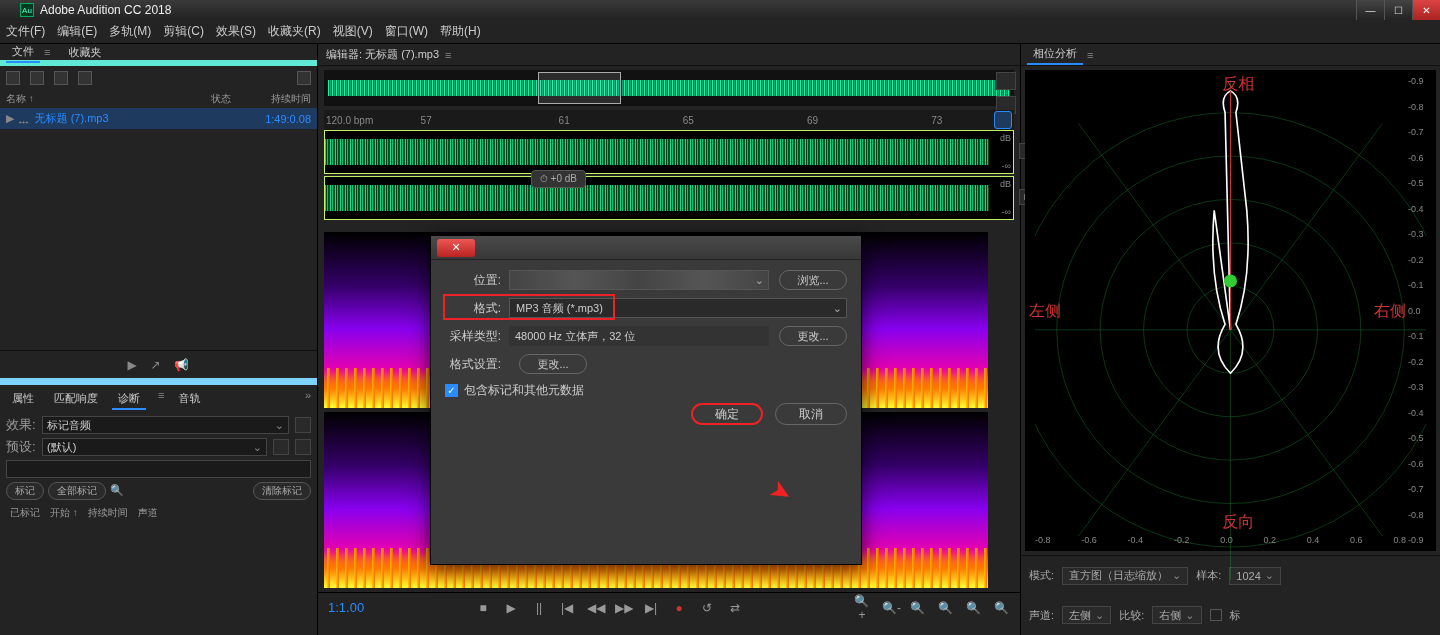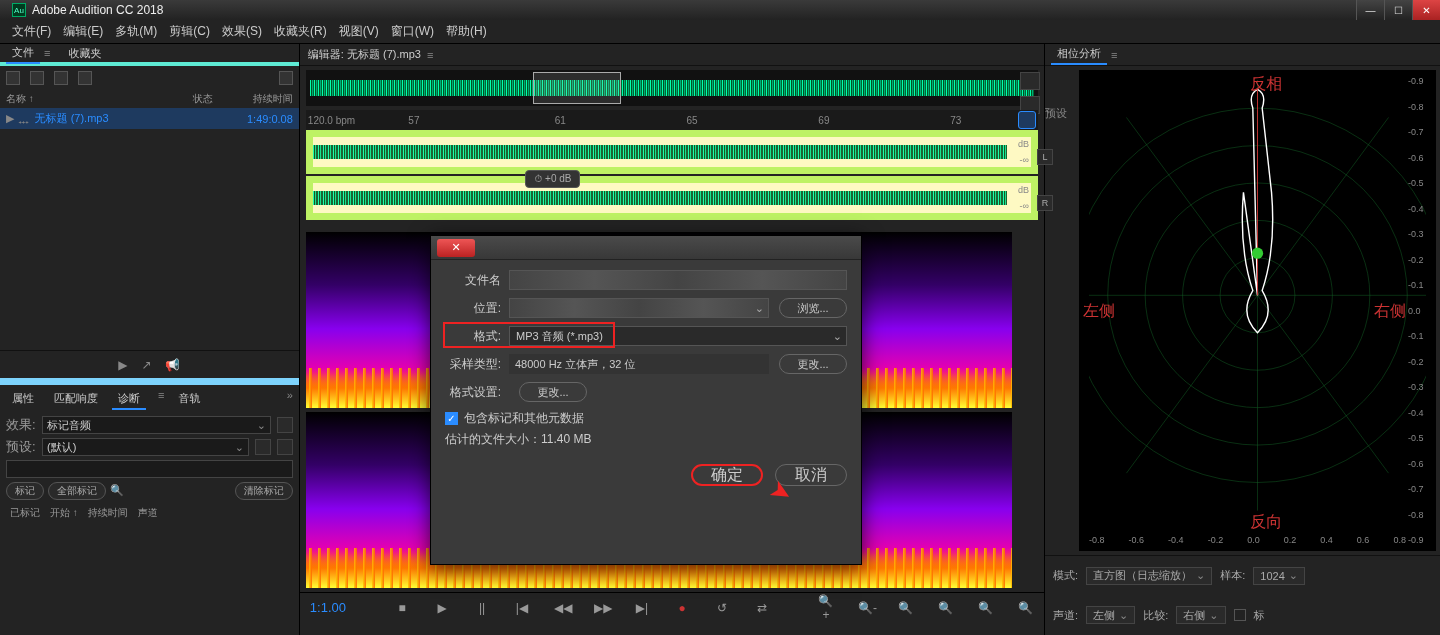--- a/index.html
+++ b/index.html
@@ -1,37 +1,37 @@
 <!DOCTYPE html>
 <html><head>
 <meta charset="utf-8">
 <style>
 * { box-sizing: border-box; margin: 0; padding: 0; font-family: "Microsoft YaHei", Arial, sans-serif; }
 body { width: 1440px; height: 635px; background: #1a1a1a; color: #aaa; font-size: 11px; overflow: hidden; position: relative; }
 
 
-.titlebar { height: 20px; background: linear-gradient(#3a3a3a,#222); display: flex; align-items: center; padding-left: 12px; }
+.titlebar { height: 20px; background: linear-gradient(#3a3a3a,#222); display: flex; align-items: center; padding-left: 20px; }
 .titlebar .logo { width: 14px; height: 14px; background: #013b1f; border: 1px solid #0a6; display: inline-flex; align-items: center; justify-content: center; font-size: 8px; color: #5fc; margin-right: 6px; }
 .titlebar .title { flex: 1; color: #eee; font-size: 12px; }
 .win-btns { display: flex; }
 .win-btn { width: 28px; height: 20px; display: flex; align-items: center; justify-content: center; background: linear-gradient(#444,#222); border-left: 1px solid #555; color: #ddd; font-size: 10px; }
 .win-btn.close { background: linear-gradient(#d44,#a22); color: #fff; }
 
 
-.menubar { height: 24px; background: #232323; border-bottom: 1px solid #000; display: flex; align-items: center; padding-left: 6px; }
+.menubar { height: 24px; background: #232323; border-bottom: 1px solid #000; display: flex; align-items: center; }
 .menubar .mi { padding: 2px 6px; color: #ccc; font-size: 12px; }
 
 
 .cols { display: flex; height: 591px; }
 .col-left { width: 318px; background: #232323; display: flex; flex-direction: column; border-right: 1px solid #000; }
 .col-mid { flex: 1; background: #232323; display: flex; flex-direction: column; position: relative; }
 .col-right { width: 420px; background: #232323; border-left: 1px solid #000; display: flex; flex-direction: column; }
 
 
-.phead { height: 22px; display: flex; align-items: center; padding: 0 6px; border-bottom: 4px solid #5eead4; }
+.phead { height: 22px; display: flex; align-items: center; padding: 0 6px; border-bottom: 6px solid #5eead4; }
 .ptab { color: #ccc; font-size: 11px; padding: 2px 6px; }
 .ptab.act { border-bottom: 2px solid #2a8cff; }
 .pmenu { margin-left: 4px; color: #888; }
 
 
 .files-tools { height: 24px; display: flex; align-items: center; gap: 10px; padding: 0 6px; }
 .ficon { width: 14px; height: 14px; border: 1px solid #555; background: #333; }
 .files-hdr { display: flex; padding: 2px 6px; font-size: 10px; color: #999; }
 .fh-name { flex: 1; }
 .fh-stat { width: 40px; }
@@ -68,36 +68,36 @@
 .mini { height:36px; background:#111; margin:4px 6px; position:relative; display:flex; align-items:center; }
 .mini .sel-range { position:absolute; left:31%; width:12%; top:2px; bottom:2px; border:1px solid #aaa; background:rgba(200,200,200,.15); }
 .wave-strip { flex:1; height:16px; background:repeating-linear-gradient(90deg,#0fa 0,#0fa 1px,#052 1px,#052 2px,#0a7 2px,#0a7 3px,#063 3px,#063 4px); margin:0 4px; }
 .mid-tools { position:absolute; right:4px; top:28px; display:flex; flex-direction:column; gap:6px; }
 .mtool { width:20px; height:18px; border:1px solid #444; background:#2a2a2a; }
 .ruler { height:20px; background:#1a1a1a; margin:0 6px; display:flex; align-items:center; color:#888; font-size:10px; position:relative; }
 .tick { position:absolute; }
 .bpm { position:absolute; left:2px; }
 .phicon { position:absolute; right:2px; width:18px; height:18px; background:#1e3a5f; border:1px solid #2a8cff; border-radius:3px; }
 .tracks { margin:0 6px; height:100px; position:relative; }
-.trk { height:44px; background:#fef9c3; margin-bottom:2px; position:relative; border:7px solid #bef264; }
+.trk { height:44px; background:#000000; margin-bottom:2px; position:relative; border:1px solid #bef264; }
 .trk-wave { position:absolute; left:0; right:24px; top:8px; bottom:8px; background:repeating-linear-gradient(90deg,#0fa 0,#0fa 1px,#041 1px,#041 2px,#0d8 2px,#0d8 3px,#052 3px,#052 5px); opacity:.9; }
 .trk-db { position:absolute; right:2px; top:2px; font-size:9px; color:#888; }
 .trk-lr { position:absolute; right:-22px; top:12px; width:16px; height:16px; border:1px solid #444; background:#2a2a2a; font-size:9px; color:#aaa; display:flex; align-items:center; justify-content:center; }
 .vol-pill { position:absolute; left:30%; top:40px; height:18px; padding:0 8px; background:#333; border:1px solid #555; border-radius:4px; display:flex; align-items:center; gap:4px; font-size:10px; color:#aaa; z-index:2; }
 .spec-area { margin:2px 6px 0 6px; height:360px; position:relative; overflow:hidden; }
 .spec-half { height:176px; position:relative; margin-bottom:4px; }
 .spec { position:absolute; inset:0; background:
   linear-gradient(to top, #ff5 0%, #f80 8%, #e0a 20%, #80e 45%, #306 70%, #000 100%); }
 .flames { position:absolute; bottom:0; left:0; right:0; height:40px; background:
   repeating-linear-gradient(90deg, transparent 0, transparent 3px, rgba(255,200,0,.8) 3px, rgba(255,100,0,.9) 6px, transparent 6px, transparent 9px),
   linear-gradient(to top, #ff3, #f70, transparent); }
 .spec-wrap { position:relative; margin-right:26px; height:100%; }
 
 
-.transport { height:30px; display:flex; align-items:center; gap:24px; padding:0 10px; border-top:1px solid #000; }
+.transport { height:30px; display:flex; align-items:center; gap:12px; padding:0 10px; border-top:1px solid #000; }
 .tc { color:#2a8cff; font-size:13px; }
 .tsp { flex:1; }
 .ticon { color:#999; font-size:12px; width:16px; text-align:center; }
 .ticon.rec { color:#c33; }
 
 
 .dialog { position:absolute; left:430px; top:235px; width:432px; height:330px; background:#3a3a3a; border:1px solid #000; box-shadow:0 4px 20px rgba(0,0,0,.7); z-index:50; }
 .dlg-title { height:24px; background:linear-gradient(#4a4a4a,#383838); display:flex; align-items:center; padding:0 6px; border-bottom:1px solid #222; }
 .dlg-title span { flex:1; color:#ddd; font-size:12px; }
 .dlg-close { width:38px; height:18px; background:linear-gradient(#e55,#b22); border-radius:3px; color:#fff; display:flex; align-items:center; justify-content:center; font-size:11px; }
@@ -106,21 +106,21 @@
 .dlbl { width:56px; text-align:right; color:#ccc; font-size:12px; margin-right:8px; }
 .dfield { flex:1; height:20px; background:#2a2a2a; border:1px solid #555; color:#ccc; padding:0 6px; font-size:11px; display:flex; align-items:center; position:relative; }
 .dfield .car { position:absolute; right:4px; color:#aaa; }
 .dfield.redacted { background:linear-gradient(90deg,#444,#555,#444,#555,#444); }
 .dbtn { width:68px; height:20px; margin-left:10px; background:#3a3a3a; border:1px solid #666; border-radius:10px; color:#ccc; font-size:11px; display:flex; align-items:center; justify-content:center; }
 .red-box { border:2px solid #e22 !important; }
 .dchk { display:flex; align-items:center; gap:6px; color:#ccc; font-size:12px; margin:8px 0 4px 0; }
 .chkbox { width:13px; height:13px; background:#2a8cff; display:flex; align-items:center; justify-content:center; color:#fff; font-size:10px; }
 .est { color:#ccc; font-size:12px; margin-bottom:16px; }
 .dactions { display:flex; justify-content:flex-end; gap:12px; }
-.dmain { width:72px; height:22px; border:1px solid #666; border-radius:11px; background:#3a3a3a; color:#ccc; font-size:16px; display:flex; align-items:center; justify-content:center; }
+.dmain { width:72px; height:22px; border:1px solid #666; border-radius:11px; background:#3a3a3a; color:#ccc; font-size:12px; display:flex; align-items:center; justify-content:center; }
 .dmain.red-box { border:2px solid #e22; }
 .arrow-annot { position:absolute; left:770px; top:476px; z-index:51; color:#e22; font-size:26px; transform:rotate(30deg); pointer-events:none; }
 .fmt-hl { position:absolute; border:2px solid #e22; pointer-events:none; }
 .multi { height:60px; align-items:flex-start; padding-top:4px; }
 
 
 .phase-head { height:22px; display:flex; align-items:center; padding:0 6px; border-bottom:1px solid #111; }
 .phase-body { flex:1; position:relative; margin:4px; background:#000; }
 .polar { position:absolute; inset:10px; }
 .rscale { position:absolute; right:2px; top:6px; bottom:6px; width:26px; display:flex; flex-direction:column; justify-content:space-between; font-size:9px; color:#888; }
@@ -312,23 +312,20 @@
       <span class="ticon">🔍</span>
     </div>
   </div>
 
   <div class="col-right">
     <div class="phase-head">
       <span class="ptab act">相位分析</span>
       <span class="pmenu">≡</span>
     </div>
     <div style="position:relative; flex:1; display:flex;">
-      <div style="width:30px; padding-top:40px;">
-        <span style="color:#888; font-size:11px; display:block; transform:rotate(0);">预设</span>
-      </div>
       <div class="phase-body">
         <svg class="polar" viewBox="0 0 360 460">
           <g stroke="#2a4" stroke-width="0.5" fill="none" opacity="0.6">
             <circle cx="180" cy="230" r="40"></circle>
               <circle cx="180" cy="230" r="80"></circle>
               <circle cx="180" cy="230" r="120"></circle>
               <circle cx="180" cy="230" r="160"></circle>
               <circle cx="180" cy="230" r="200"></circle>
             <line x1="180" y1="0" x2="180" y2="460"></line>
               <line x1="0" y1="230" x2="360" y2="230"></line>
@@ -407,24 +404,20 @@
     </div>
   </div>
 </div>
 
 <div class="dialog">
   <div class="dlg-title">
     <div class="dlg-close">✕</div>
   </div>
   <div class="dlg-body">
     <div class="drow">
-      <span class="dlbl">文件名</span>
-      <div class="dfield redacted"></div>
-    </div>
-    <div class="drow">
       <span class="dlbl">位置:</span>
       <div class="dfield redacted">
           <span class="car">⌄</span>
         </div>
       <div class="dbtn">浏览...</div>
     </div>
     <div class="drow" style="position:relative">
       <span class="dlbl">格式:</span>
       <div class="dfield">
           <span>MP3 音频 (*.mp3)</span>
@@ -440,20 +433,19 @@
       <div class="dbtn">更改...</div>
     </div>
     <div class="drow">
       <span class="dlbl">格式设置:</span>
       <div class="dbtn" style="align-self:flex-start">更改...</div>
     </div>
     <div class="dchk">
       <span class="chkbox">✓</span>
       <span>包含标记和其他元数据</span>
     </div>
-    <div class="est">估计的文件大小：11.40 MB</div>
     <div class="dactions">
       <div class="dmain red-box">确定</div>
       <div class="dmain">取消</div>
     </div>
   </div>
 </div>
 <div class="arrow-annot">➤</div>
 
 </body></html>

